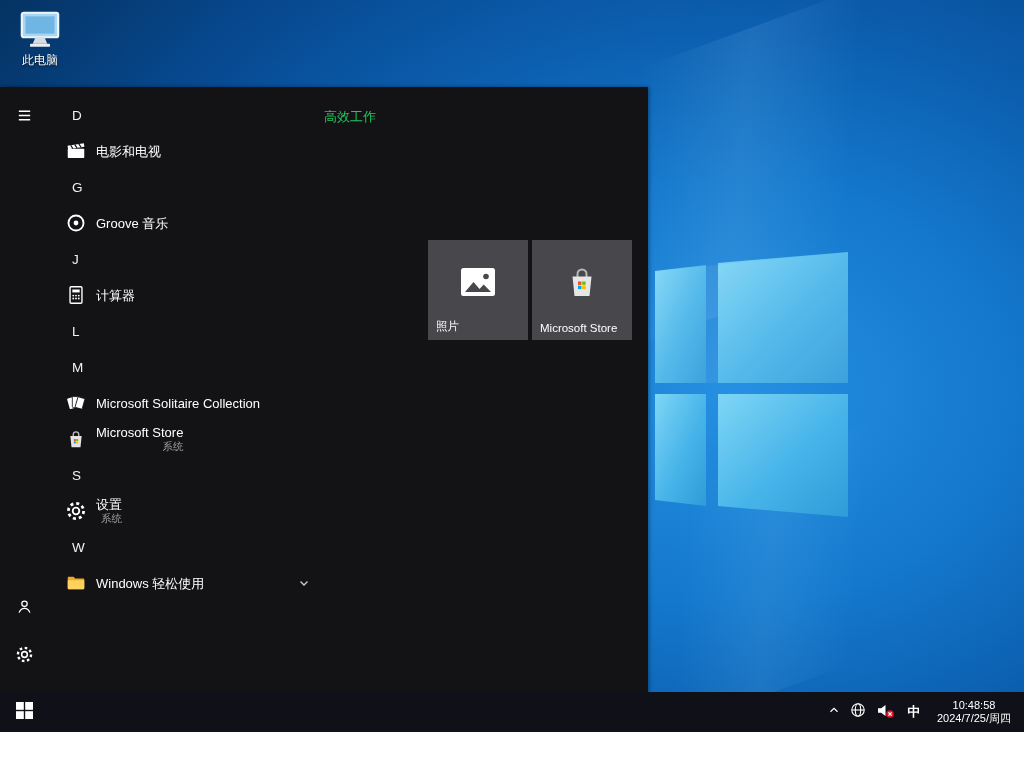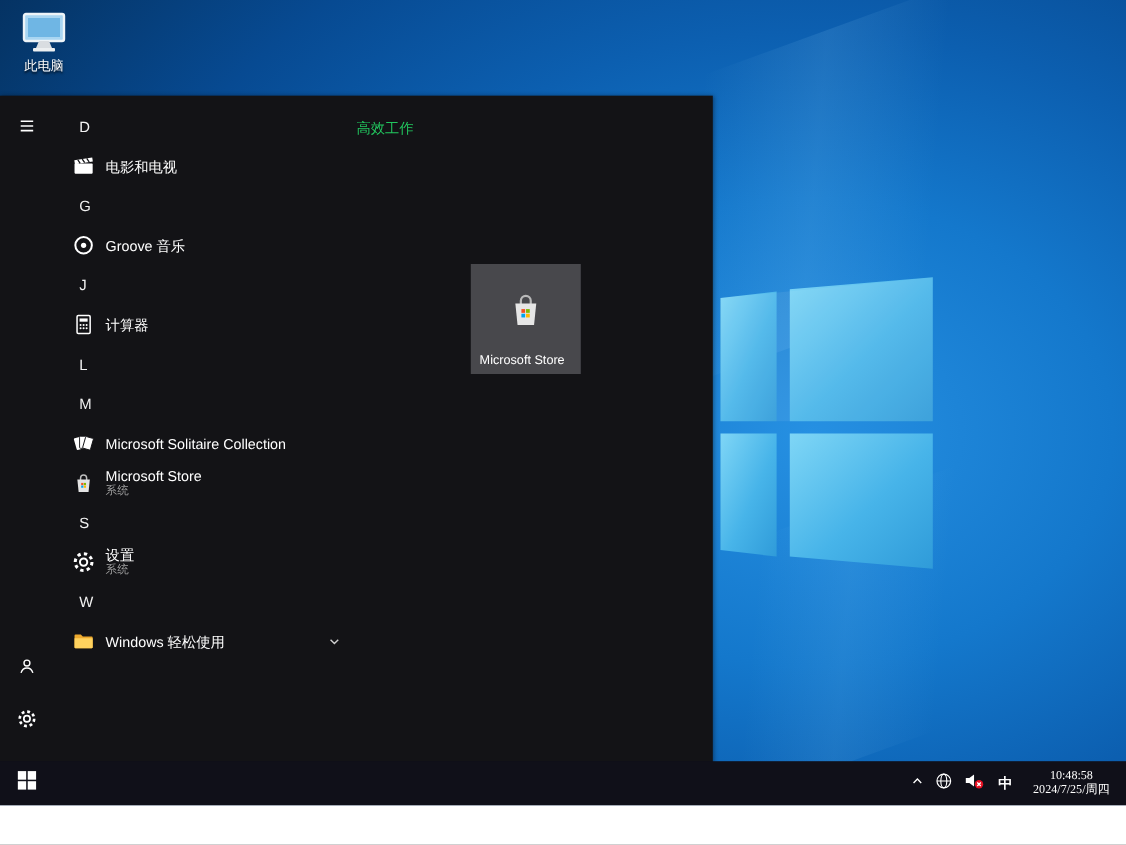--- a/index.html
+++ b/index.html
@@ -26,41 +26,41 @@
   .rail{width:48px;display:flex;flex-direction:column;justify-content:space-between;align-items:center;flex:0 0 48px;}
   .rail-top{padding-top:6px;}
   .rail-bottom{padding-bottom:0;}
   .rail-btn{width:48px;height:48px;display:flex;align-items:center;justify-content:center;cursor:pointer;}
 
   .applist{width:276px;flex:0 0 276px;padding-top:10px;overflow:hidden;}
   .row{height:36px;display:flex;align-items:center;box-sizing:border-box;}
   .row.letter{padding-left:24px;font-size:13.5px;color:#f2f2f2;cursor:pointer;}
   .row.app{padding-left:16px;padding-right:6px;cursor:pointer;}
   .app-ic{width:24px;height:24px;flex:0 0 24px;display:flex;align-items:center;justify-content:center;}
-  .app-txt{margin-left:8px;display:flex;flex-direction:column;justify-content:center;min-width:0;}
+  .app-txt{margin-left:8px;display:flex;flex-direction:column;justify-content:center;min-width:0;align-items:flex-end;}
   .app-lbl{font-size:13px;line-height:15px;white-space:nowrap;}
   .app-sub{font-size:10.5px;line-height:13px;color:#9d9d9d;white-space:nowrap;}
   .chev{margin-left:auto;margin-right:6px;width:16px;height:16px;flex:0 0 16px;}
 
   .tiles{flex:1;position:relative;}
   .tiles-header{position:absolute;left:0;top:21px;font-size:13px;color:#22c55e;cursor:default;}
   .tile-row{position:absolute;left:104px;top:153px;display:flex;gap:4px;}
   .tile{width:100px;height:100px;background:#48484c;position:relative;cursor:pointer;}
   .tile-icon{position:absolute;left:50%;top:44%;transform:translate(-50%,-50%);}
   .tile-label{position:absolute;left:8px;bottom:6px;font-size:11.5px;color:#fff;white-space:nowrap;}
 
   
   .taskbar{position:absolute;left:0;bottom:0;width:1024px;height:40px;background:#101019;display:flex;align-items:center;color:#fff;}
   .start-btn{width:48px;height:40px;display:flex;align-items:center;justify-content:center;cursor:pointer;}
   .tray{margin-left:auto;display:flex;align-items:center;height:40px;}
   .tray-item{height:40px;display:flex;align-items:center;justify-content:center;cursor:pointer;}
   .w24{width:24px;} .w30{width:30px;} .w28{width:28px;}
   .ime{font-size:13px;font-weight:bold;}
   .clock{width:92px;height:40px;display:flex;flex-direction:column;align-items:center;justify-content:center;
-    font-size:11px;line-height:13.5px;padding-right:4px;cursor:pointer;font-family:Liberation Serif, serif;}
+    font-size:11px;line-height:13.5px;padding-right:4px;cursor:pointer;}
 </style>
 </head>
 <body>
 
 <div class="screen">
 
   <div class="wallpaper">
     <div class="beam beam-1"></div>
     <div class="beam beam-2"></div>
     <svg class="win-logo-svg" width="220" height="290" viewBox="640 240 220 290">
@@ -273,20 +273,30 @@
             </svg>
         </span>
       </div>
 
     </div>
 
     <div class="tiles">
       <div class="tiles-header">高效工作</div>
       <div class="tile-row">
 
+        <div class="tile">
+          <span class="tile-icon">
+            <svg width="38" height="32" viewBox="0 0 38 32">
+                <rect x="2" y="2" width="34" height="28" rx="2.5" fill="#fff"></rect>
+                <path d="M6 26l8.5-10 6 7 4.2-4.4L32 26z" fill="#48484c"></path>
+                <circle cx="27" cy="10.5" r="2.8" fill="#48484c"></circle>
+              </svg>
+          </span>
+          <span class="tile-label">照片</span>
+        </div>
 
         <div class="tile">
           <span class="tile-icon">
             <svg width="34" height="34" viewBox="0 0 34 34">
                 <path d="M12.5 12V9a4.5 4.5 0 0 1 9 0v3" fill="none" stroke="#b9b9b9" stroke-width="2"></path>
                 <path d="M7.5 11.5h19l-2 19.5h-15z" fill="#e6e6e6"></path>
                 <g>
                   <rect x="13" y="16.5" width="3.4" height="3.4" fill="#f25022"></rect>
                   <rect x="17.2" y="16.5" width="3.4" height="3.4" fill="#7fba00"></rect>
                   <rect x="13" y="20.7" width="3.4" height="3.4" fill="#00a4ef"></rect>

